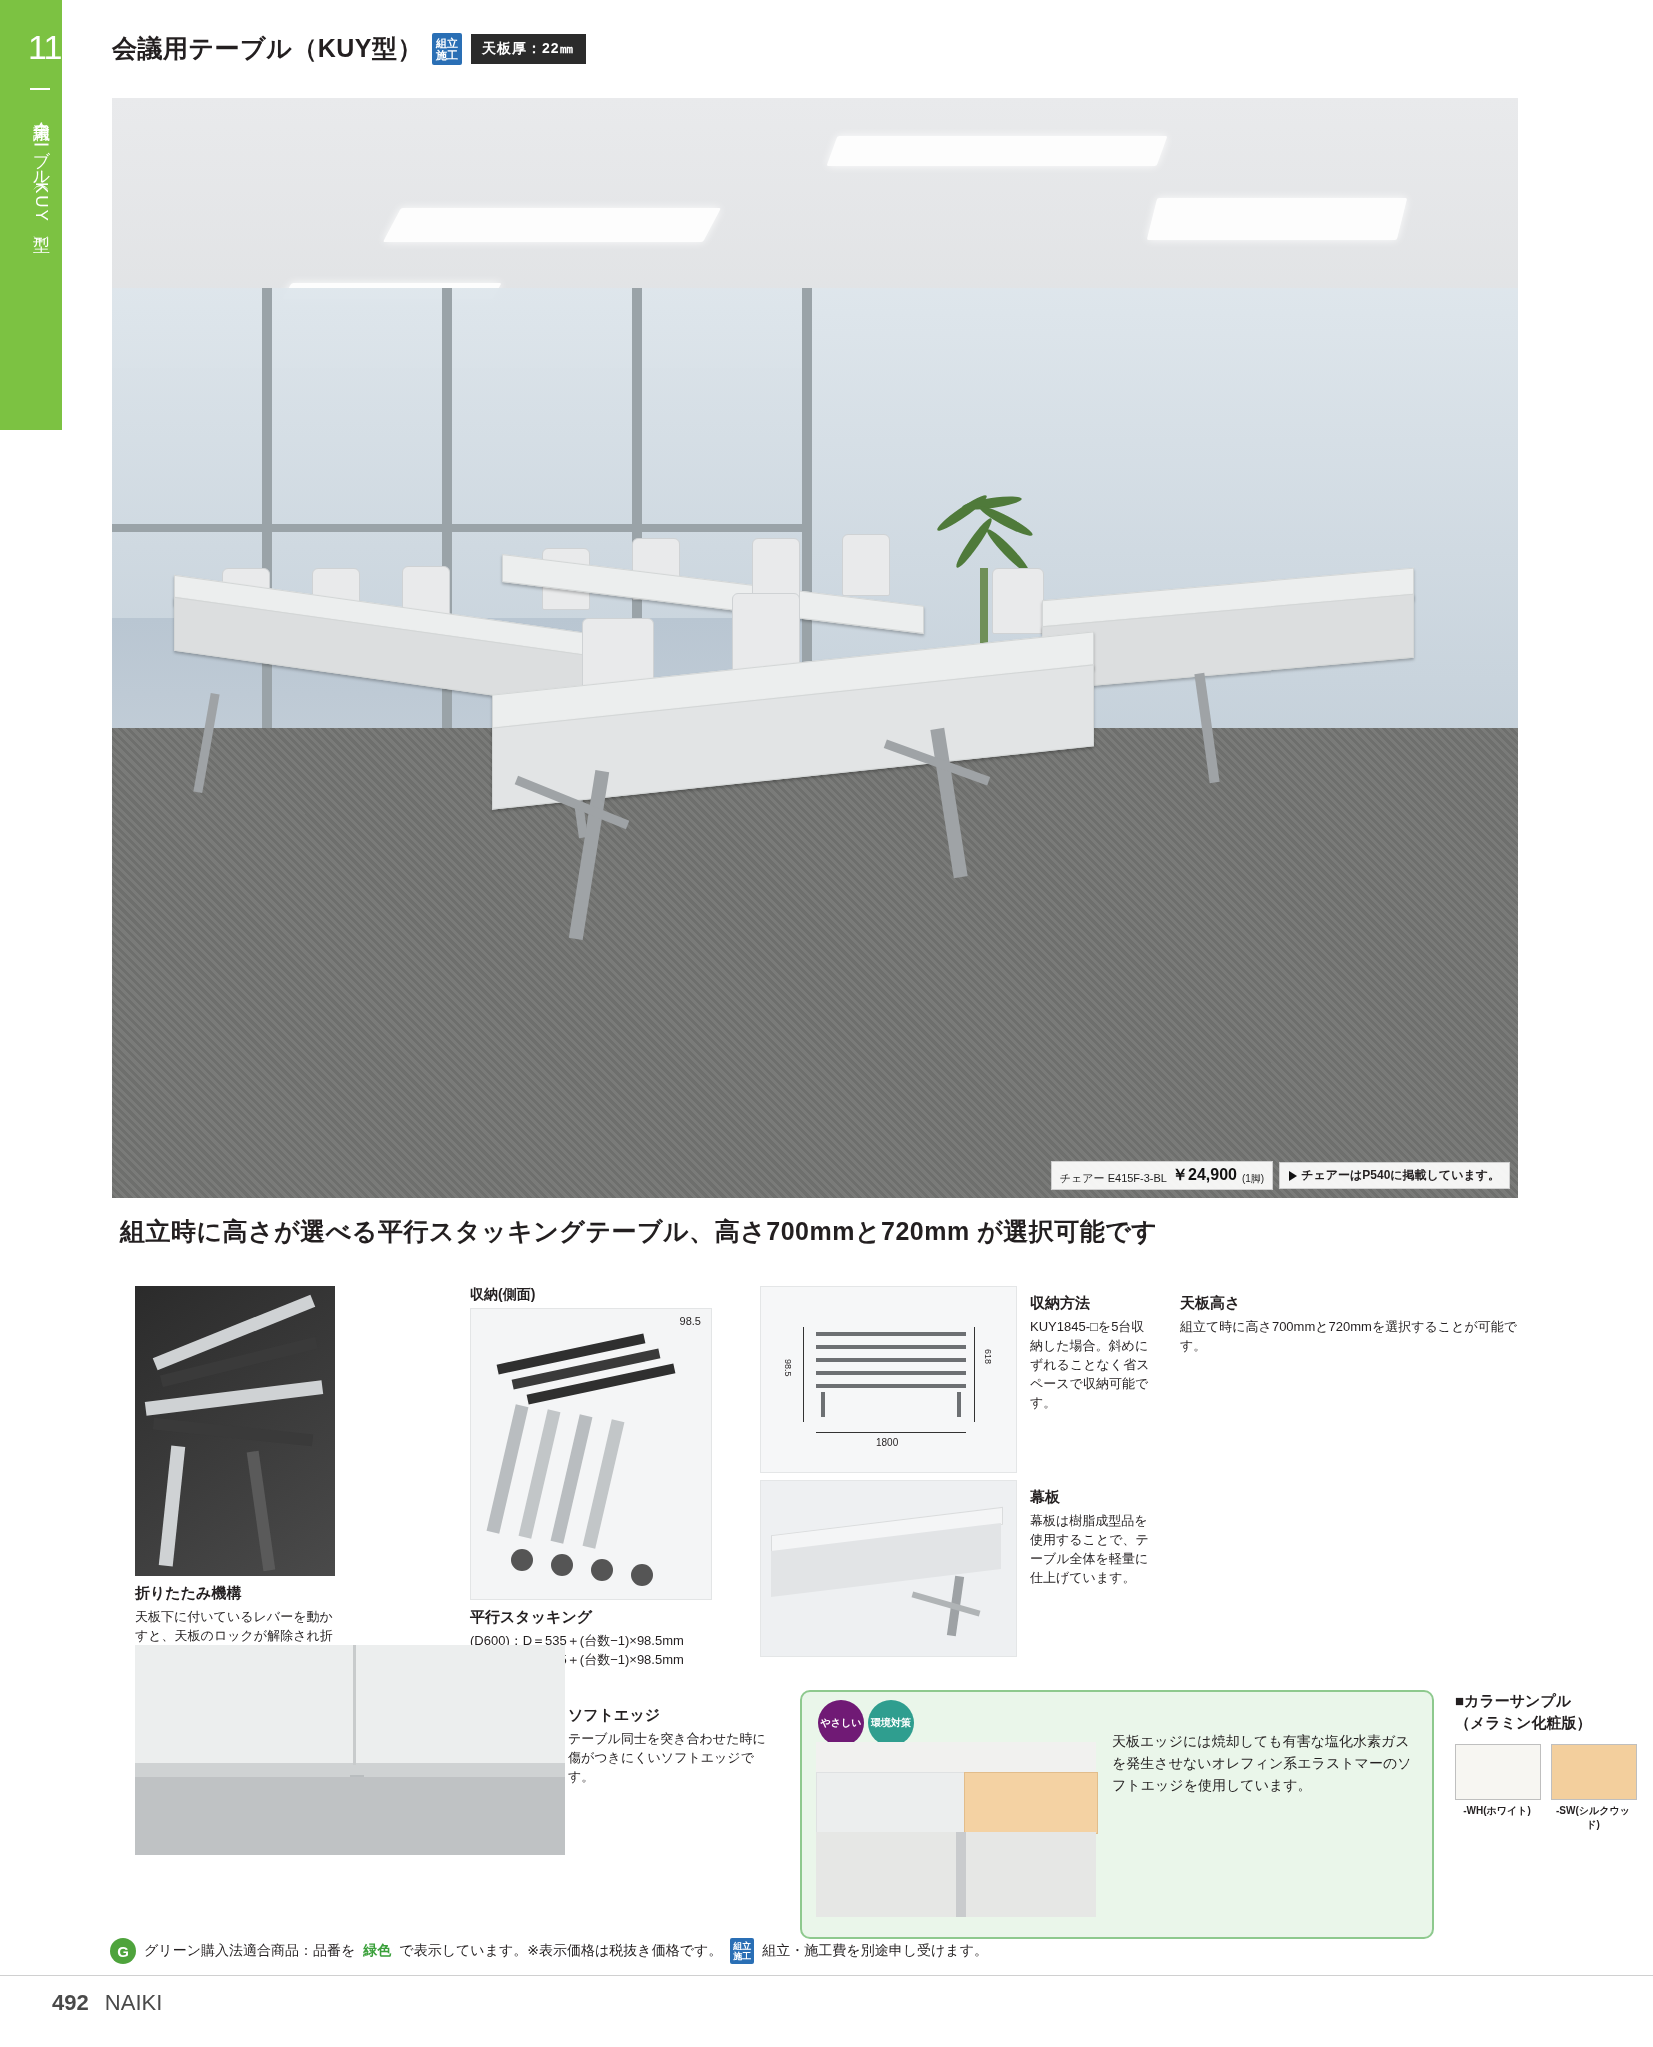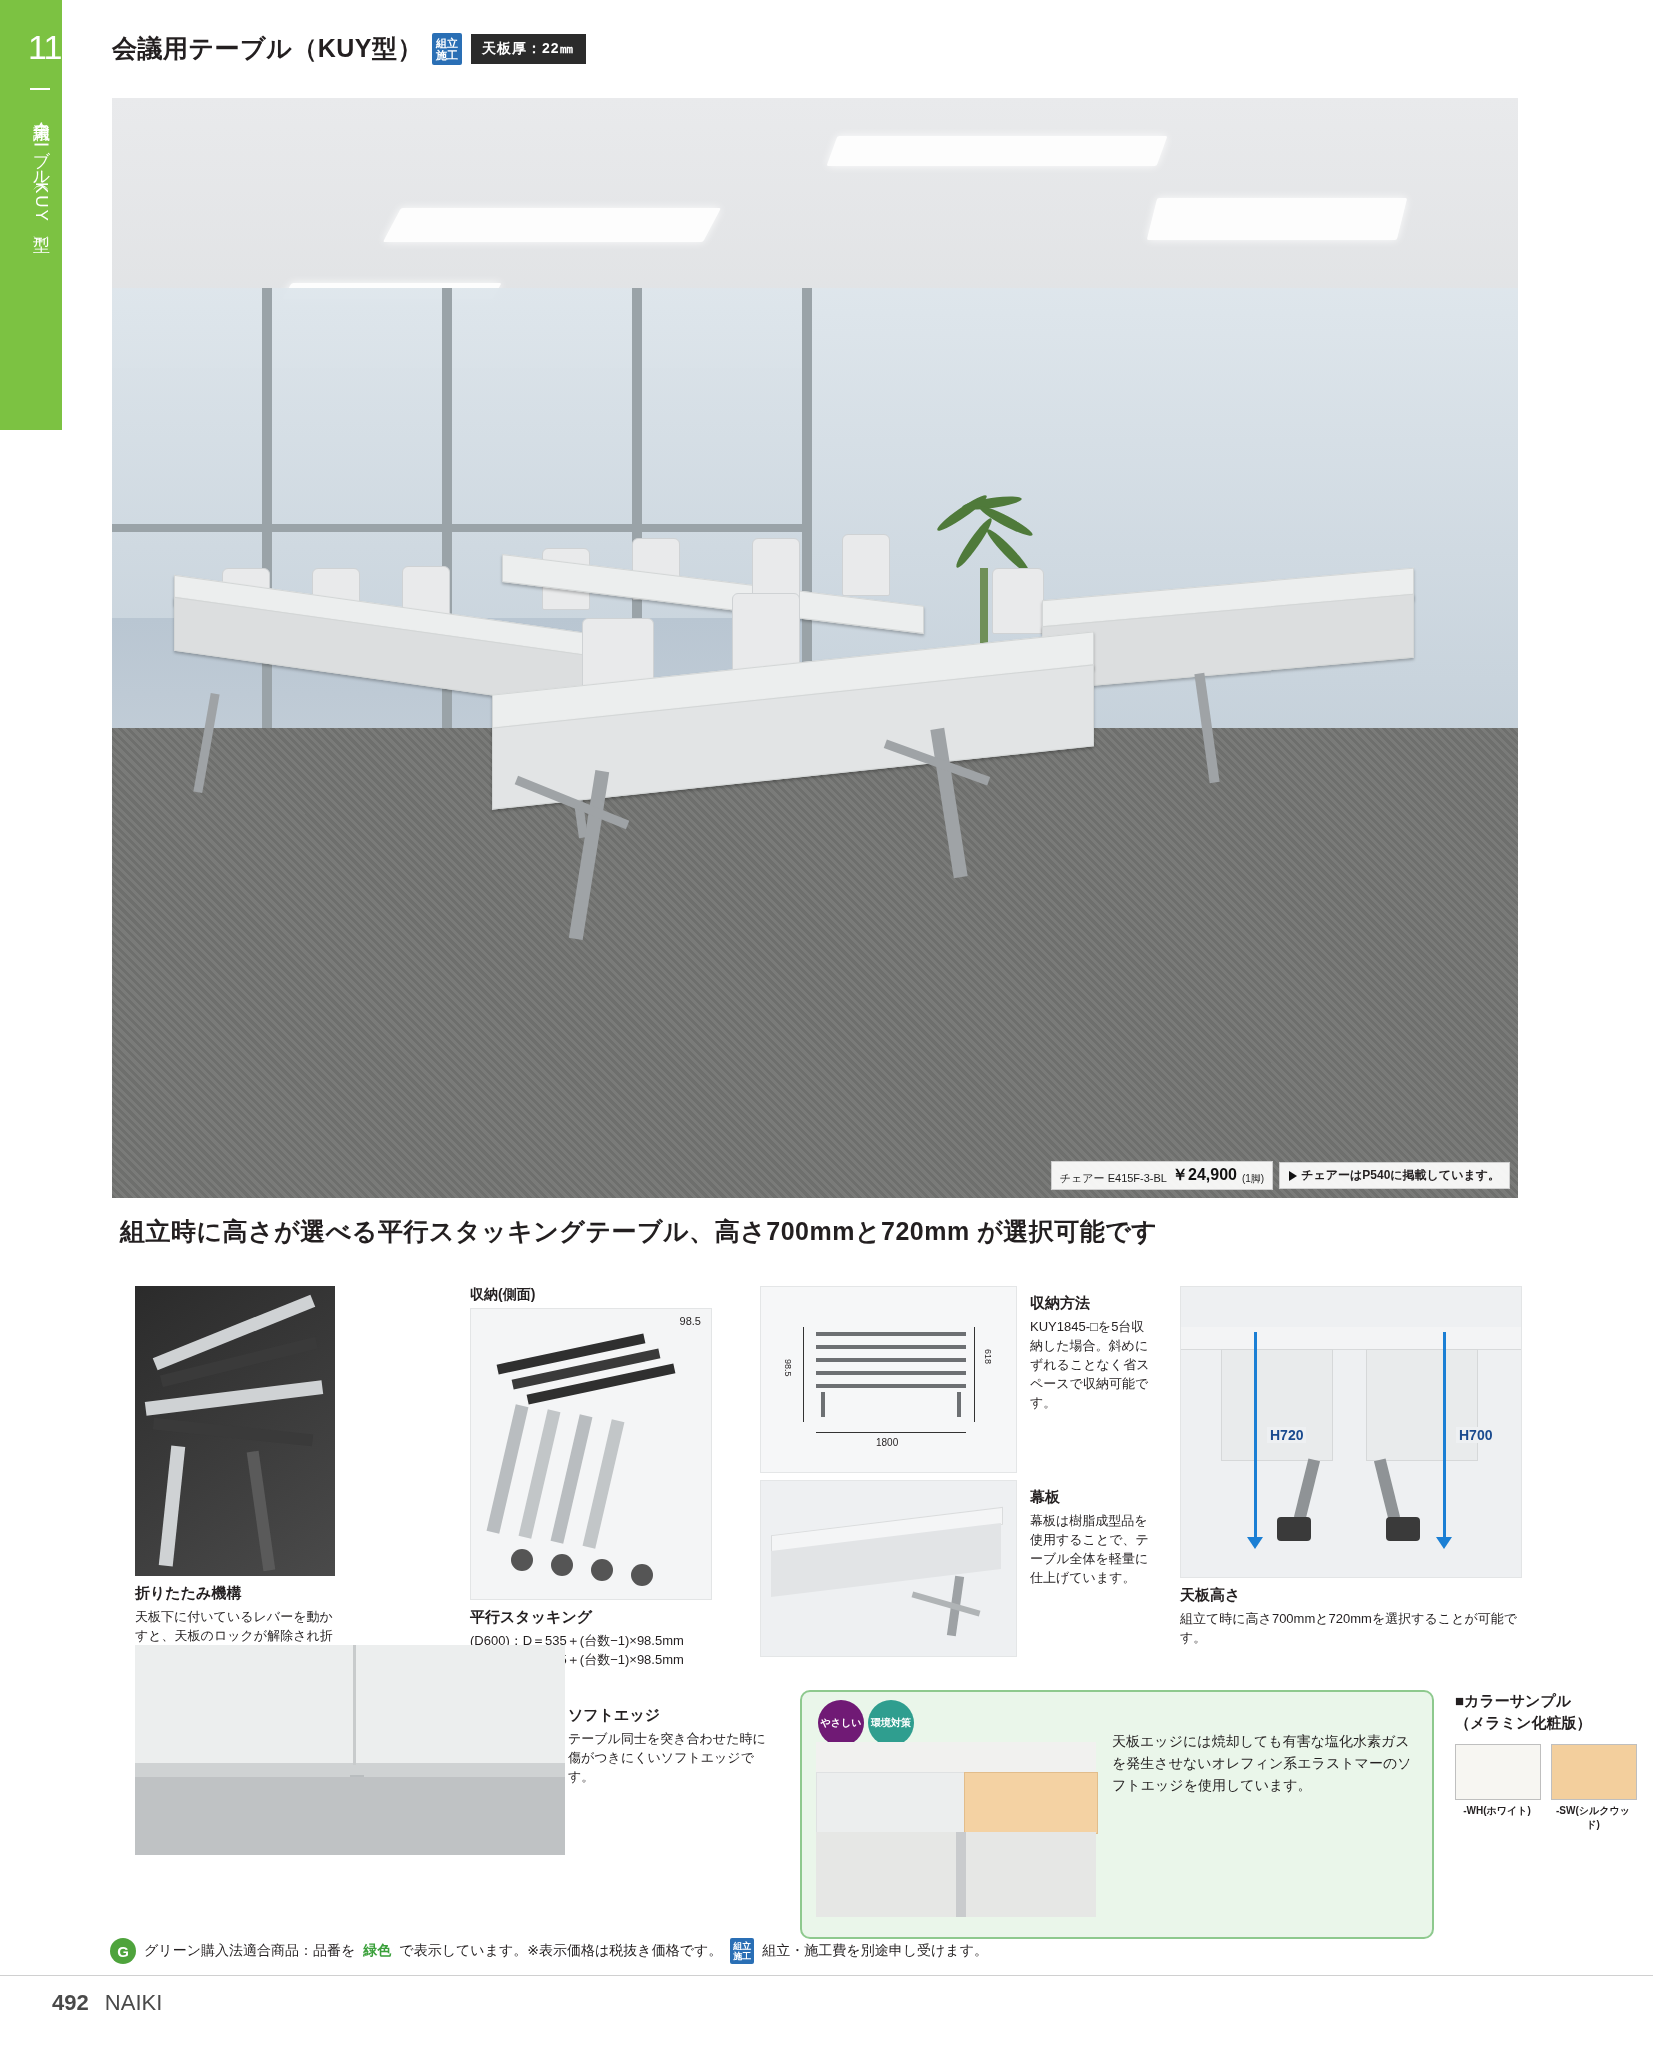--- a/index.html
+++ b/index.html
@@ -327,35 +327,20 @@
       <div style="position:absolute;left:190px;top:95px;width:9px;height:60px;background:#9ea2a5;transform:rotate(8deg);"></div>
       <div style="position:absolute;left:150px;top:120px;width:70px;height:6px;background:#b0b4b6;transform:rotate(16deg);"></div>
     </div>
   </div>
   <div class="col c5">
     <div class="cap-title">幕板</div>
     <div class="cap-body">幕板は樹脂成型品を使用することで、テーブル全体を軽量に仕上げています。</div>
   </div>
 
   <div class="col c6">
-    <div class="photo-box ph">
-      <div style="position:absolute;left:0;top:40px;width:340px;height:22px;background:#f3f4f5;border-bottom:1px solid #d8dadb;"></div>
-      <div style="position:absolute;left:40px;top:62px;width:110px;height:110px;background:#e9ebec;border:1px solid #d6d8d9;"></div>
-      <div style="position:absolute;left:185px;top:62px;width:110px;height:110px;background:#e9ebec;border:1px solid #d6d8d9;"></div>
-      <div style="position:absolute;left:120px;top:172px;width:12px;height:60px;background:#8f9396;transform:rotate(14deg);"></div>
-      <div style="position:absolute;left:200px;top:172px;width:12px;height:60px;background:#8f9396;transform:rotate(-14deg);"></div>
-      <div style="position:absolute;left:96px;top:230px;width:34px;height:24px;background:#3a3a3a;border-radius:4px;"></div>
-      <div style="position:absolute;left:205px;top:230px;width:34px;height:24px;background:#3a3a3a;border-radius:4px;"></div>
-      <div style="position:absolute;left:73px;top:45px;width:3px;height:210px;background:#1b7fd4;"></div>
-      <div style="position:absolute;left:66px;top:250px;width:0;height:0;border-left:8px solid transparent;border-right:8px solid transparent;border-top:12px solid #1b7fd4;"></div>
-      <div style="position:absolute;left:262px;top:45px;width:3px;height:210px;background:#1b7fd4;"></div>
-      <div style="position:absolute;left:255px;top:250px;width:0;height:0;border-left:8px solid transparent;border-right:8px solid transparent;border-top:12px solid #1b7fd4;"></div>
-      <div style="position:absolute;left:86px;top:140px;font-size:14px;font-weight:bold;color:#1b4b8f;background:#eef0f2;padding:0 3px;">H720</div>
-      <div style="position:absolute;left:275px;top:140px;font-size:14px;font-weight:bold;color:#1b4b8f;background:#eef0f2;padding:0 3px;">H700</div>
-    </div>
     <div class="cap-title">天板高さ</div>
     <div class="cap-body">組立て時に高さ700mmと720mmを選択することが可能です。</div>
   </div>
 
   <div class="col c7">
     <div class="photo-box ph">
       <div style="position:absolute;left:0;top:0;width:430px;height:120px;background:#eceeee;"></div>
       <div style="position:absolute;left:0;top:118px;width:430px;height:14px;background:#cfd2d3;"></div>
       <div style="position:absolute;left:218px;top:0;width:3px;height:120px;background:#c8cbcc;"></div>
       <div style="position:absolute;left:215px;top:130px;width:14px;height:80px;background:#b9bdbf;"></div>

